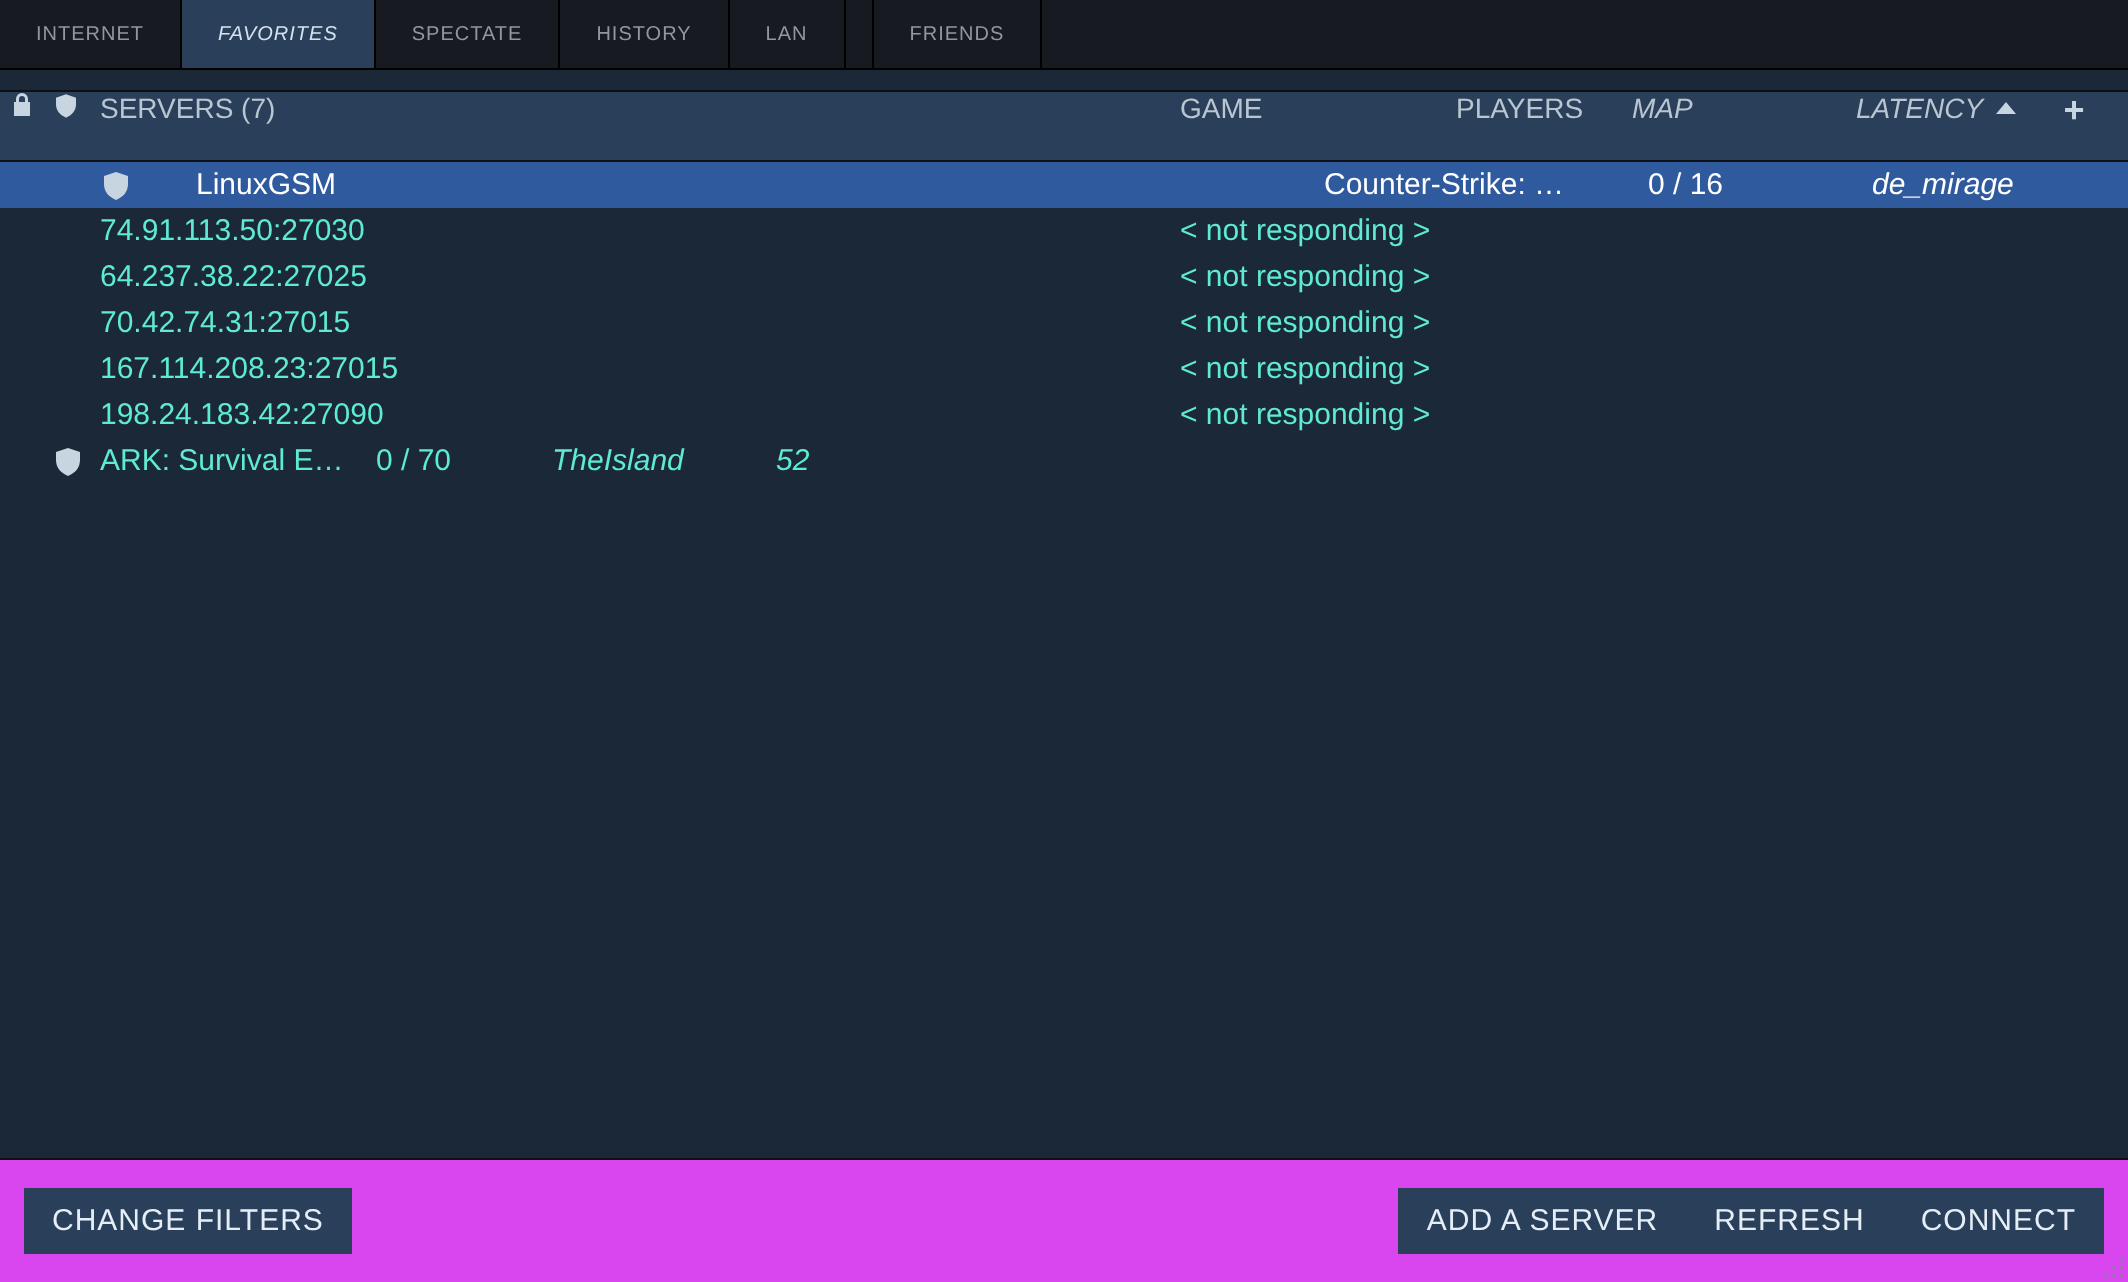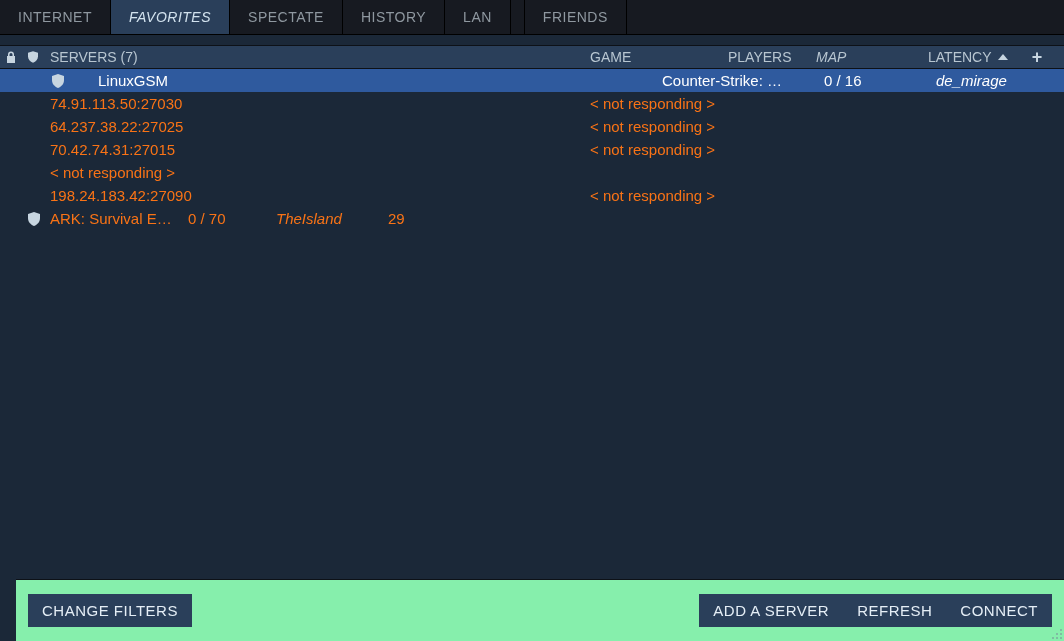--- a/index.html
+++ b/index.html
@@ -19,37 +19,37 @@
     align-items: stretch;
     height: 35px;
     background: #171a21;
     border-bottom: 1px solid #000;
   }
   .tab {
     display: flex;
     align-items: center;
     padding: 0 18px;
     color: #8f98a0;
-    font-size: 14px;
+    font-size: 10px;
     letter-spacing: 0.5px;
     cursor: pointer;
     border-right: 1px solid #000;
   }
   .tab.active {
     background: #2a3f5a;
     color: #d2e2ee;
     font-style: italic;
   }
   .tab-gap { width: 14px; border-right: 1px solid #000; }
 
   
   .colhead {
     display: flex;
-    align-items: center;
-    height: 24px;
+    align-items: flex-start;
+    height: 36px;
     background: #2a3f5a;
     border-top: 1px solid #0d1117;
     border-bottom: 1px solid #0d1117;
     margin-top: 10px;
     color: #b8c6d1;
     font-size: 14px;
   }
   .colhead .hcell {
     padding: 0 6px;
     display: flex;
@@ -59,21 +59,21 @@
   }
   .hcell.sortable { cursor: pointer; }
 
   
   .col-lock   { width: 22px;  flex: none; justify-content: center; }
   .col-shield { width: 22px;  flex: none; justify-content: center; }
   .col-name   { width: 540px; flex: none; }
   .col-game   { width: 138px; flex: none; }
   .col-players{ width: 88px;  flex: none; }
   .col-map    { width: 112px; flex: none; font-style: italic; }
-  .col-latency{ width: 100px; flex: none; }
+  .col-latency{ width: 100px; flex: none; font-style: italic; }
   .col-add    { width: 30px;  flex: none; justify-content: center; }
 
   .sort-arrow {
     width: 0; height: 0;
     border-left: 5px solid transparent;
     border-right: 5px solid transparent;
     border-bottom: 6px solid #c7d5e0;
     display: inline-block;
   }
 
@@ -83,36 +83,36 @@
   .rows {
     background: #1b2838;
     height: 490px;
     overflow: hidden;
   }
   .row {
     display: flex;
     align-items: center;
     height: 23px;
     font-size: 15px;
-    color: #f97316;
+    color: #5eead4;
     cursor: pointer;
   }
   .row .cell { padding: 0 6px; white-space: nowrap; overflow: hidden; text-overflow: ellipsis; }
   .row.selected { background: #2f5a9e; color: #fff; gap: 24px; }
 
   
   .shield-svg { width: 12px; height: 14px; display: block; }
   .lock-svg   { width: 10px; height: 12px; display: block; }
 
   
   .bottombar {
     position: absolute;
-    left: 16px; right: 0; bottom: 0;
+    left: 0; right: 0; bottom: 0;
     height: 62px;
-    background: #86efac;
+    background: #d946ef;
     border-top: 1px solid #0d1117;
     display: flex;
     align-items: center;
     padding: 0 12px;
   }
   .btn {
     background: #2a3f5a;
     color: #e5eef6;
     padding: 8px 14px;
     font-size: 15px;
@@ -211,20 +211,21 @@
       <div class="cell col-name">70.42.74.31:27015</div>
       <div class="cell col-game">&lt; not responding &gt;</div>
       <div class="cell col-players"></div>
       <div class="cell col-map"></div>
       <div class="cell col-latency"></div>
       <div class="cell col-add"></div>
     </div>
     <div class="row">
       <div class="cell col-lock"></div>
       <div class="cell col-shield"></div>
+      <div class="cell col-name">167.114.208.23:27015</div>
       <div class="cell col-game">&lt; not responding &gt;</div>
       <div class="cell col-players"></div>
       <div class="cell col-map"></div>
       <div class="cell col-latency"></div>
       <div class="cell col-add"></div>
     </div>
     <div class="row">
       <div class="cell col-lock"></div>
       <div class="cell col-shield"></div>
       <div class="cell col-name">198.24.183.42:27090</div>
@@ -237,21 +238,21 @@
     <div class="row">
       <div class="cell col-lock"></div>
       <div class="cell col-shield">
         <svg class="shield-svg" viewBox="0 0 12 14">
           <path fill="#c7d5e0" d="M6 0l6 2v4c0 4-2.5 6.5-6 8C2.5 12.5 0 10 0 6V2l6-2z"></path>
         </svg>
       </div>
       <div class="cell col-game">ARK: Survival Evo...</div>
       <div class="cell col-players">0 / 70</div>
       <div class="cell col-map">TheIsland</div>
-      <div class="cell col-latency">29</div>
+      <div class="cell col-latency">52</div>
       <div class="cell col-add"></div>
     </div>
   </div>
 
 <div class="bottombar">
   <button class="btn">CHANGE FILTERS</button>
   <div class="spacer"></div>
   <button class="btn">ADD A SERVER</button>
   <button class="btn">REFRESH</button>
   <button class="btn">CONNECT</button>

